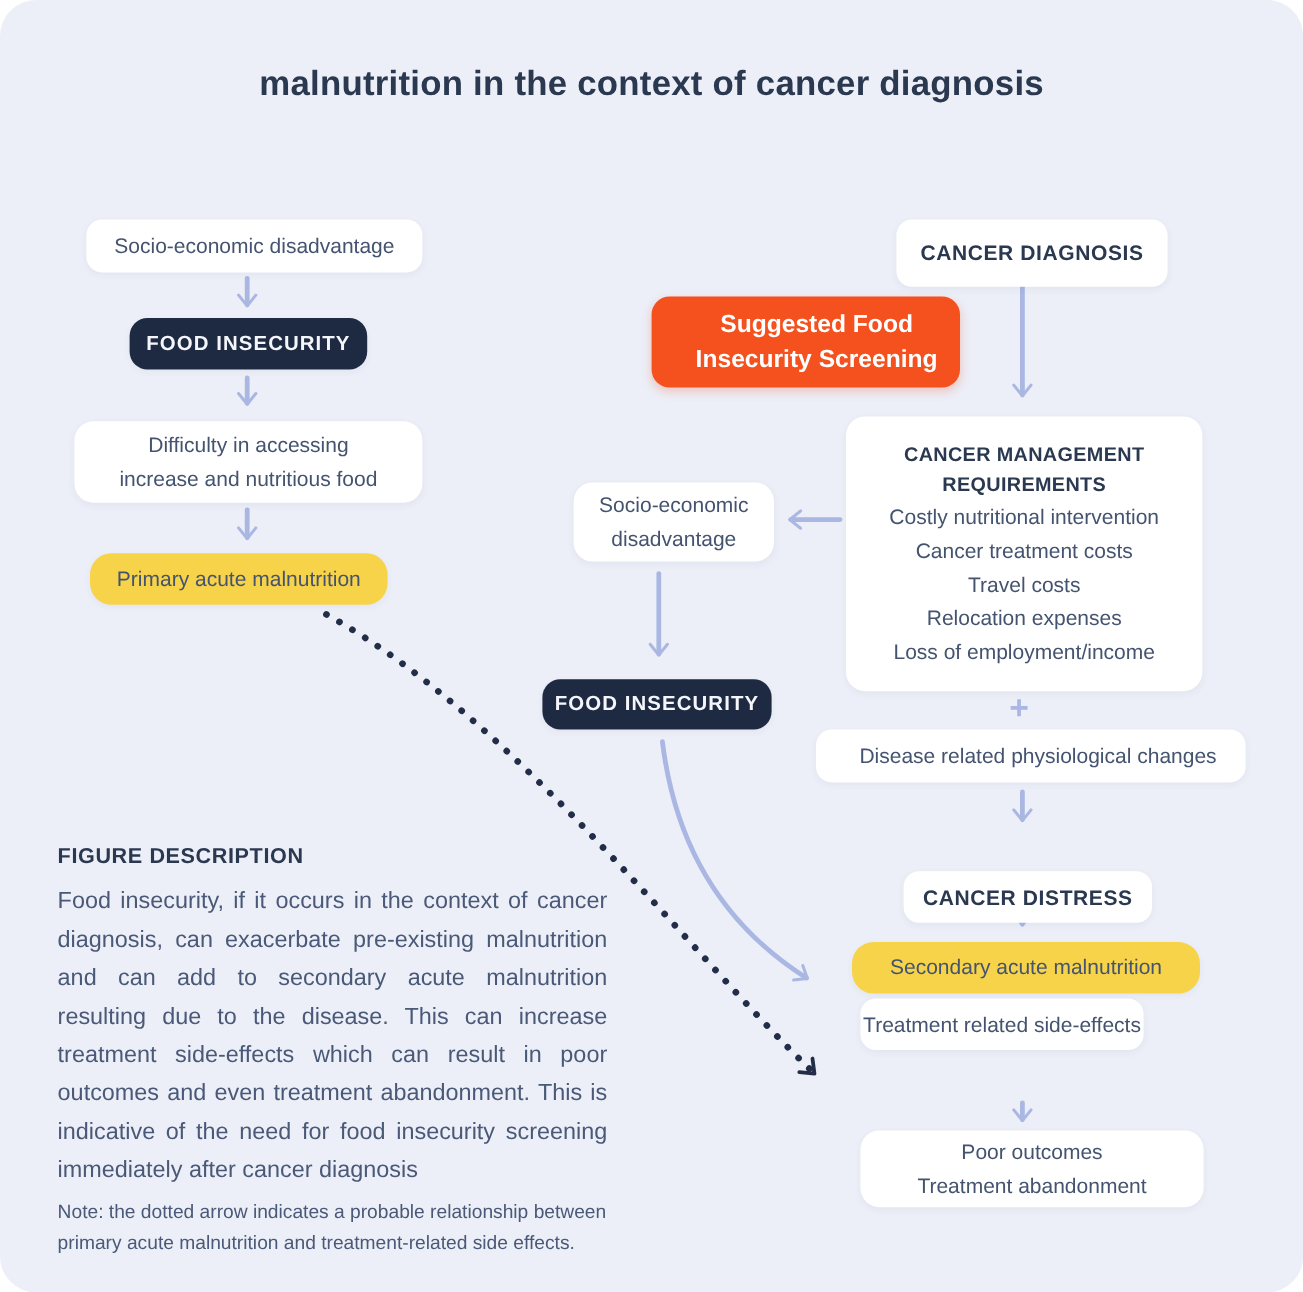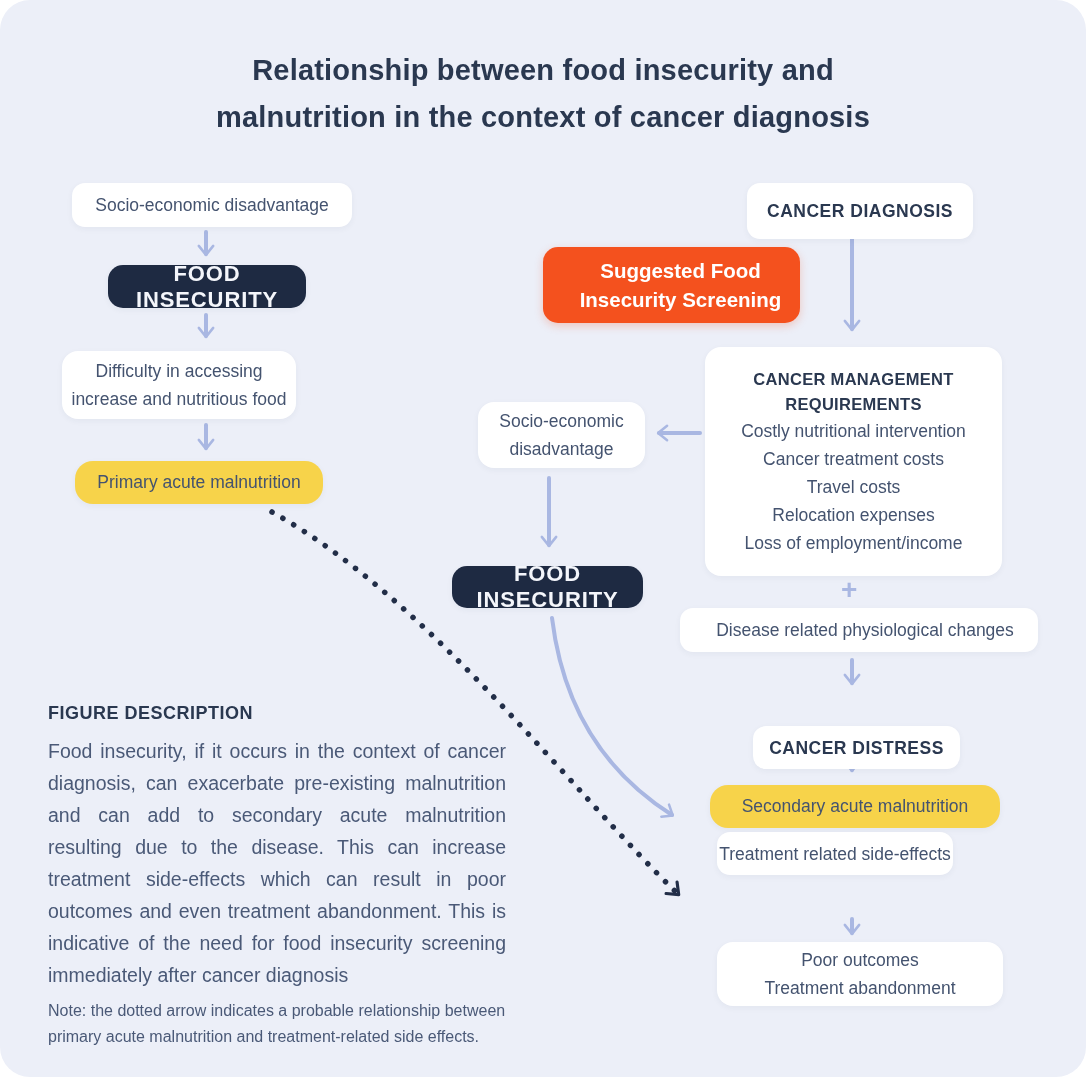--- a/index.html
+++ b/index.html
@@ -6,21 +6,21 @@
   body{font-family:"Liberation Sans", sans-serif;}
   .canvas{position:relative;width:1086px;height:1077px;background:#ffffff;overflow:hidden;}
   .card{position:absolute;inset:0;background:var(--c-background,#ECEFF8);border-radius:30px;}
   .box{position:absolute;display:flex;flex-direction:column;align-items:center;justify-content:center;
        text-align:center;box-sizing:border-box;box-shadow:0 2px 6px rgba(42,56,80,0.05);}
   .white{background:var(--c-card-white,#ffffff);border-radius:13px;color:var(--c-text-box,#44536F);
          font-size:17.5px;line-height:28px;}
   .white-lg{border-radius:16px;}
   .boldhead{font-weight:700;color:var(--c-text-dark,#2A3850);font-size:17.5px;letter-spacing:0.5px;}
   .dark{background:var(--c-dark-navy,#1E2A42);border-radius:15px;color:#F4F6FB;
-        font-weight:700;font-size:22px;letter-spacing:0.9px;}
+        font-weight:700;font-size:17px;letter-spacing:0.9px;}
   .yellow{background:var(--c-yellow,#F7D34A);border-radius:18px;color:var(--c-text-box,#44536F);
           font-size:17.5px;}
   .orange{background:var(--c-orange,#F4511E);border-radius:15px;color:#ffffff;
           font-weight:600;font-size:20.5px;line-height:29px;box-shadow:0 3px 8px rgba(244,81,30,0.25);}
   .title{position:absolute;top:47px;left:0;width:100%;text-align:center;
          font-size:29px;line-height:47px;font-weight:600;color:var(--c-text-dark,#2A3850);letter-spacing:0.2px;}
   .mgmt-title{font-weight:700;color:var(--c-text-dark,#2A3850);font-size:16.5px;line-height:25px;letter-spacing:0.3px;}
   .mgmt-item{font-size:17.5px;line-height:28px;color:var(--c-text-box,#44536F);}
   .plus{position:absolute;color:var(--c-arrow-blue,#A9B7E2);font-size:28px;font-weight:700;}
   .desc-heading{position:absolute;font-size:18px;font-weight:700;letter-spacing:0.5px;color:var(--c-text-dark,#2A3850);}
@@ -28,21 +28,20 @@
   .desc-note{position:absolute;font-size:16px;line-height:26px;color:var(--c-text-body,#4A5977);}
   svg.overlay{position:absolute;inset:0;pointer-events:none;}
 </style>
 </head>
 <body>
 
 <div class="canvas">
   <div class="card">
 
     <div class="title">
-      <div>Relationship between food insecurity and</div>
       <div>malnutrition in the context of cancer diagnosis</div>
     </div>
 
     <svg class="overlay" width="1086" height="1077" viewBox="0 0 1086 1077">
       <defs>
         <marker id="chev-blue" viewBox="0 0 10 10" refX="6" refY="5" markerWidth="4.5" markerHeight="4.5" orient="auto">
           <path d="M1.5,1 L6.5,5 L1.5,9" fill="none" style="stroke:var(--c-arrow-blue,#A9B7E2)" stroke-width="1.4" stroke-linecap="round" stroke-linejoin="round"></path>
         </marker>
         <marker id="chev-navy" viewBox="0 0 10 10" refX="6" refY="5" markerWidth="3.6" markerHeight="3.6" orient="auto">
           <path d="M1.5,1 L6.5,5 L1.5,9" fill="none" style="stroke:var(--c-dot-navy,#222E48)" stroke-width="1.6" stroke-linecap="round" stroke-linejoin="round"></path>
@@ -64,21 +63,21 @@
       </g>
       <path d="M272,512 C430,600 570,790 678,894" fill="none" style="stroke:var(--c-dot-navy,#222E48)" stroke-width="5.5" stroke-linecap="round" stroke-dasharray="0.1 12.5" marker-end="url(#chev-navy)"></path>
     </svg>
 
     <div class="box white" style="left:72px;top:183px;width:280px;height:44px;">
       <span>Socio-economic disadvantage</span>
     </div>
     <div class="box dark" style="left:108px;top:265px;width:198px;height:43px;">
       <span>FOOD INSECURITY</span>
     </div>
-    <div class="box white white-lg" style="left:62px;top:351px;width:234px;height:68px;">
+    <div class="box white white-lg" style="left:62px;top:351px;width:290px;height:68px;">
       <span>Difficulty in accessing</span>
       <span>increase and nutritious food</span>
     </div>
     <div class="box yellow" style="left:75px;top:461px;width:248px;height:43px;">
       <span>Primary acute malnutrition</span>
     </div>
 
     <div class="box white boldhead" style="left:747px;top:183px;width:226px;height:56px;">
       <span>CANCER DIAGNOSIS</span>
     </div>

